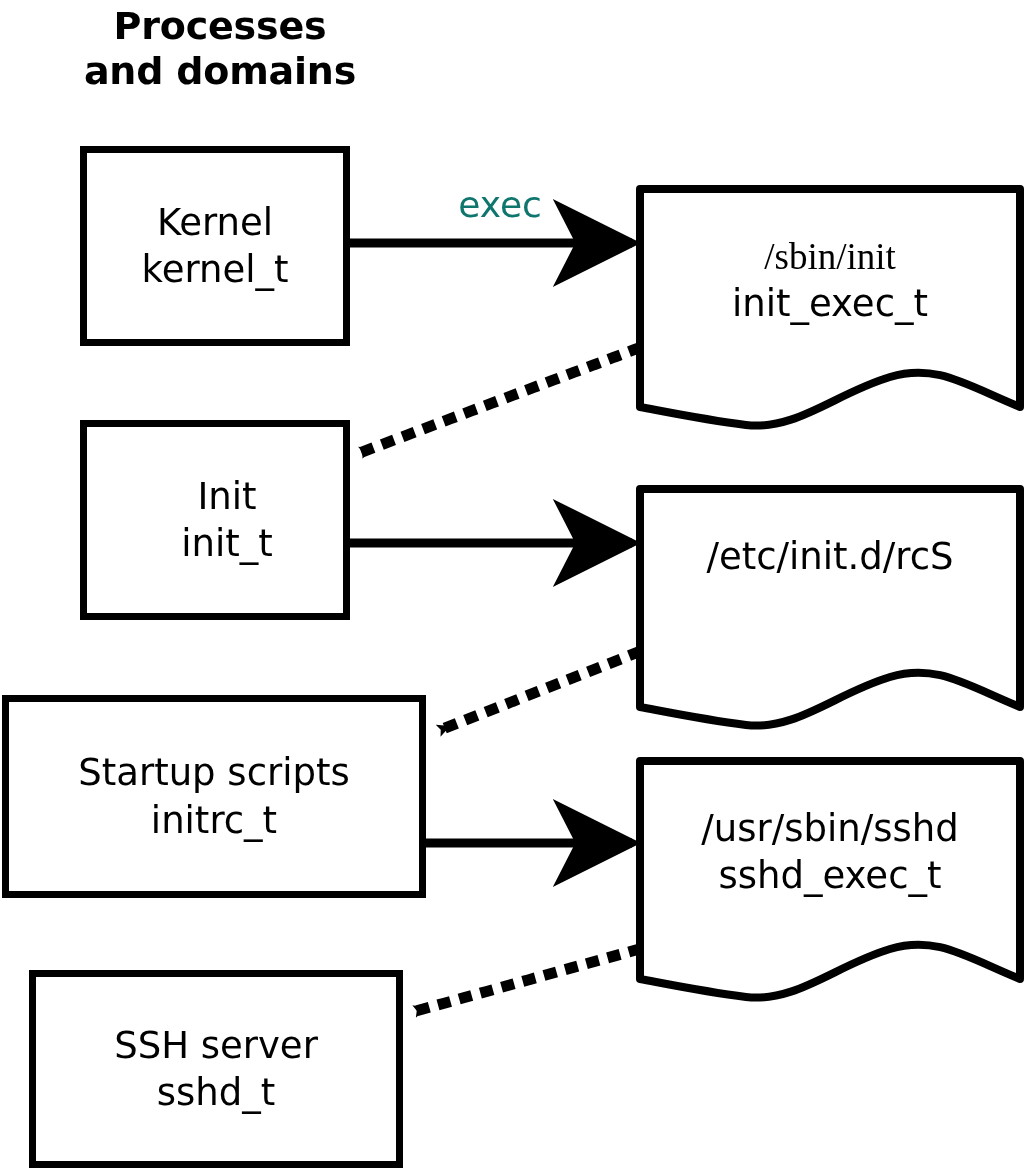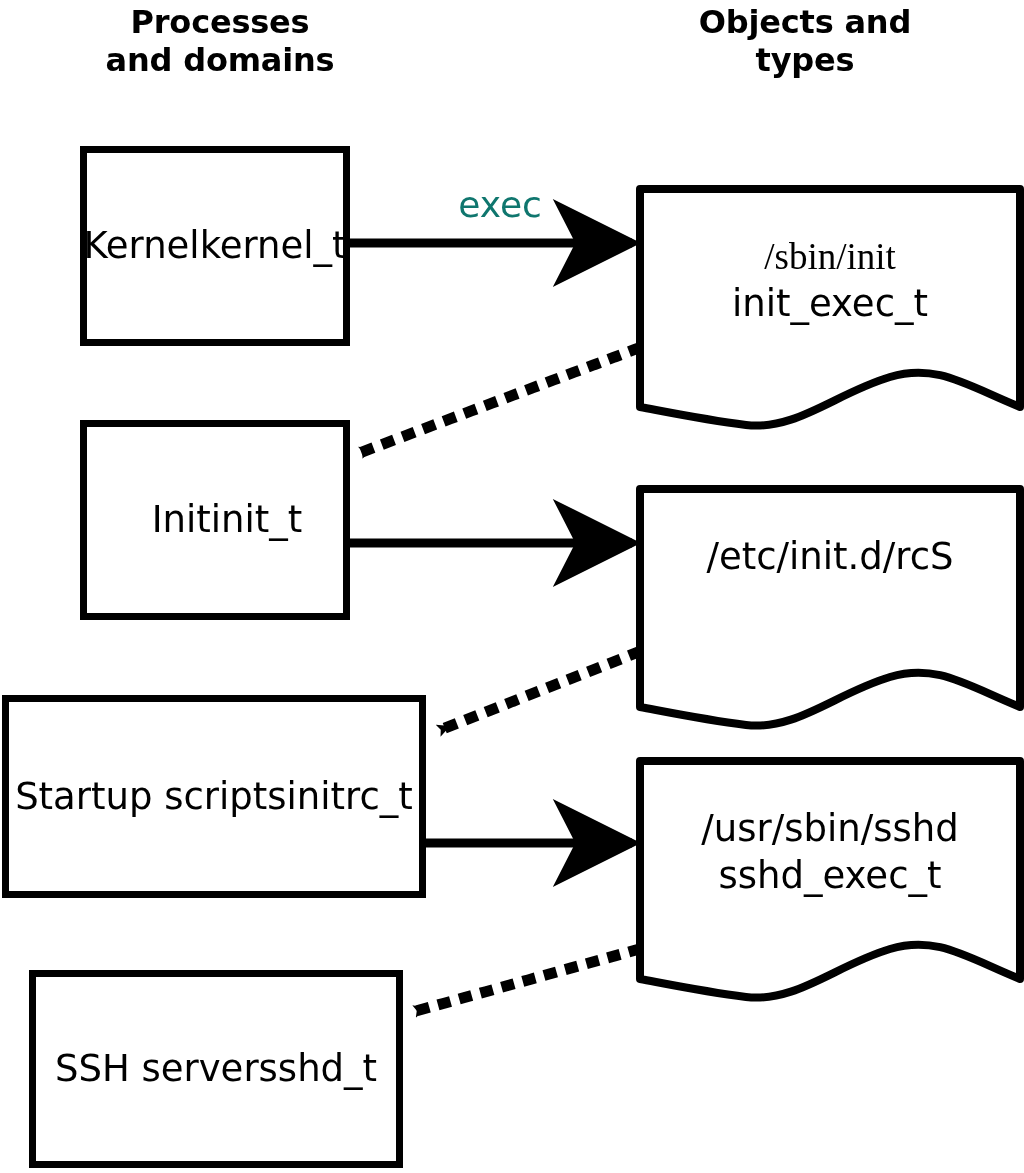--- a/index.html
+++ b/index.html
@@ -13,37 +13,37 @@
   #diagram-root {
     position: relative;
     width: 1024px;
     height: 1173px;
     background: #ffffff;
     overflow: hidden;
   }
   .column-heading {
     position: absolute;
     font-weight: bold;
-    font-size: 32px;
+    font-size: 38px;
     line-height: 1.18;
     text-align: center;
     color: #000000;
     white-space: pre-line;
     letter-spacing: -0.2px;
   }
   #heading-left  { left: 20px;  top: 4px;  width: 400px; }
   #heading-right { left: 600px; top: 4px;  width: 410px; }
 
   .node-box {
     position: absolute;
     box-sizing: border-box;
     border: 7px solid #000000;
     background: #ffffff;
     display: flex;
-    flex-direction: row;
+    flex-direction: column;
     align-items: center;
     justify-content: center;
     color: #000000;
   }
   .node-label {
     font-size: 37px;
     line-height: 1.28;
     text-align: center;
     white-space: nowrap;
   }
@@ -77,22 +77,20 @@
     white-space: nowrap;
   }
 </style>
 </head>
 <body>
 
 <div id="diagram-root">
 
   <div class="column-heading" id="heading-left">Processes
 and domains</div>
-  <div class="column-heading" id="heading-right">Objects and
-types</div>
 
   <div class="node-box" style="left:80px; top:146px; width:270px; height:200px;">
     <div class="node-label">Kernel</div>
     <div class="node-label">kernel_t</div>
   </div>
 
   <div class="node-box" style="left:80px; top:420px; width:270px; height:200px;padding-left:24px;">
     <div class="node-label">Init</div>
     <div class="node-label">init_t</div>
   </div>

